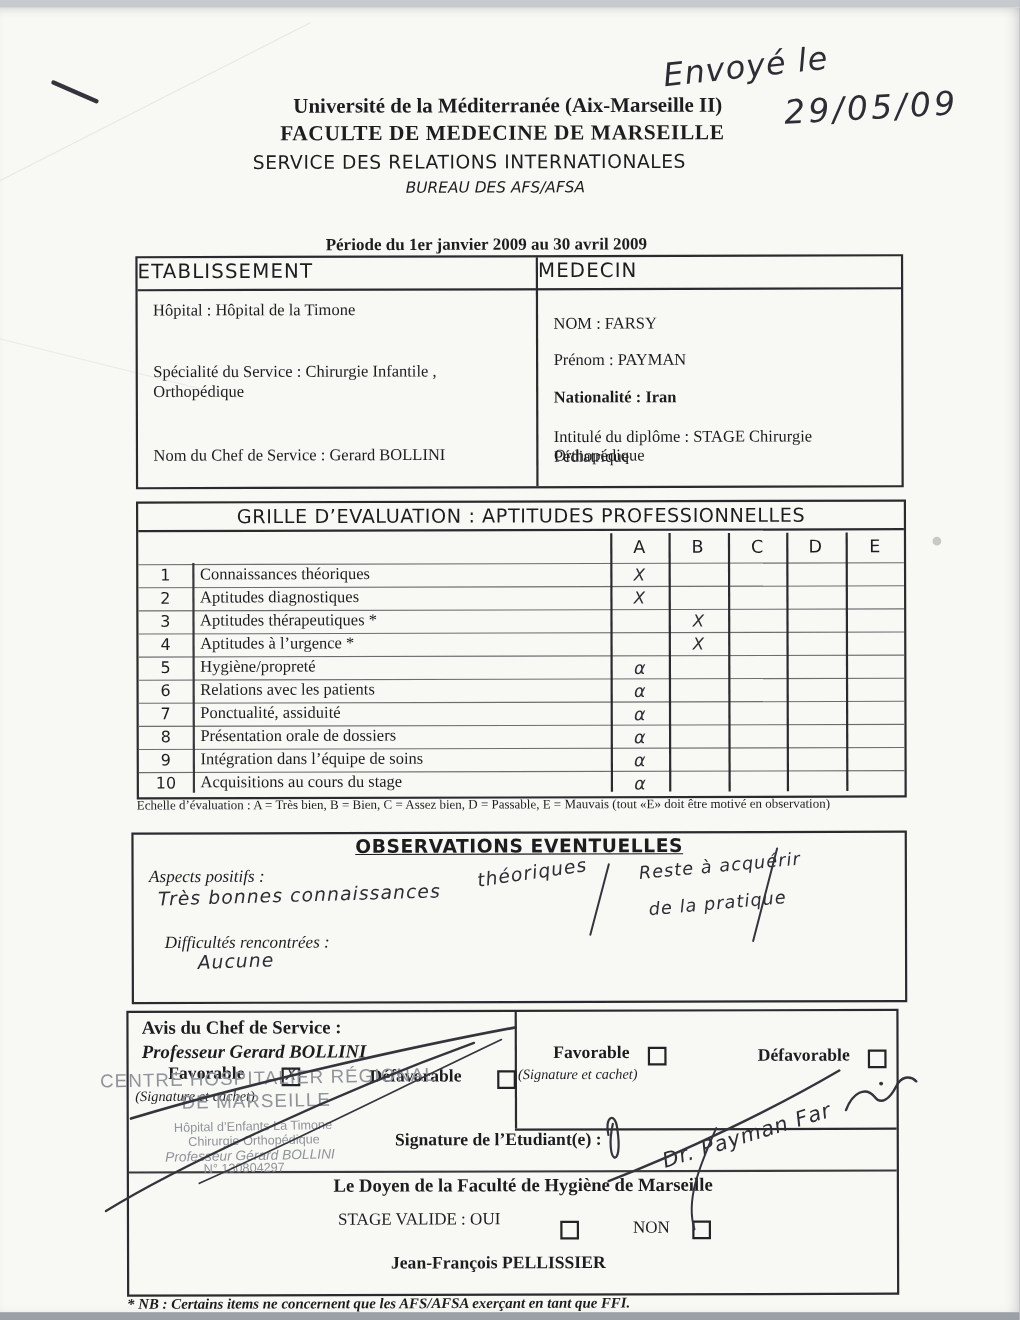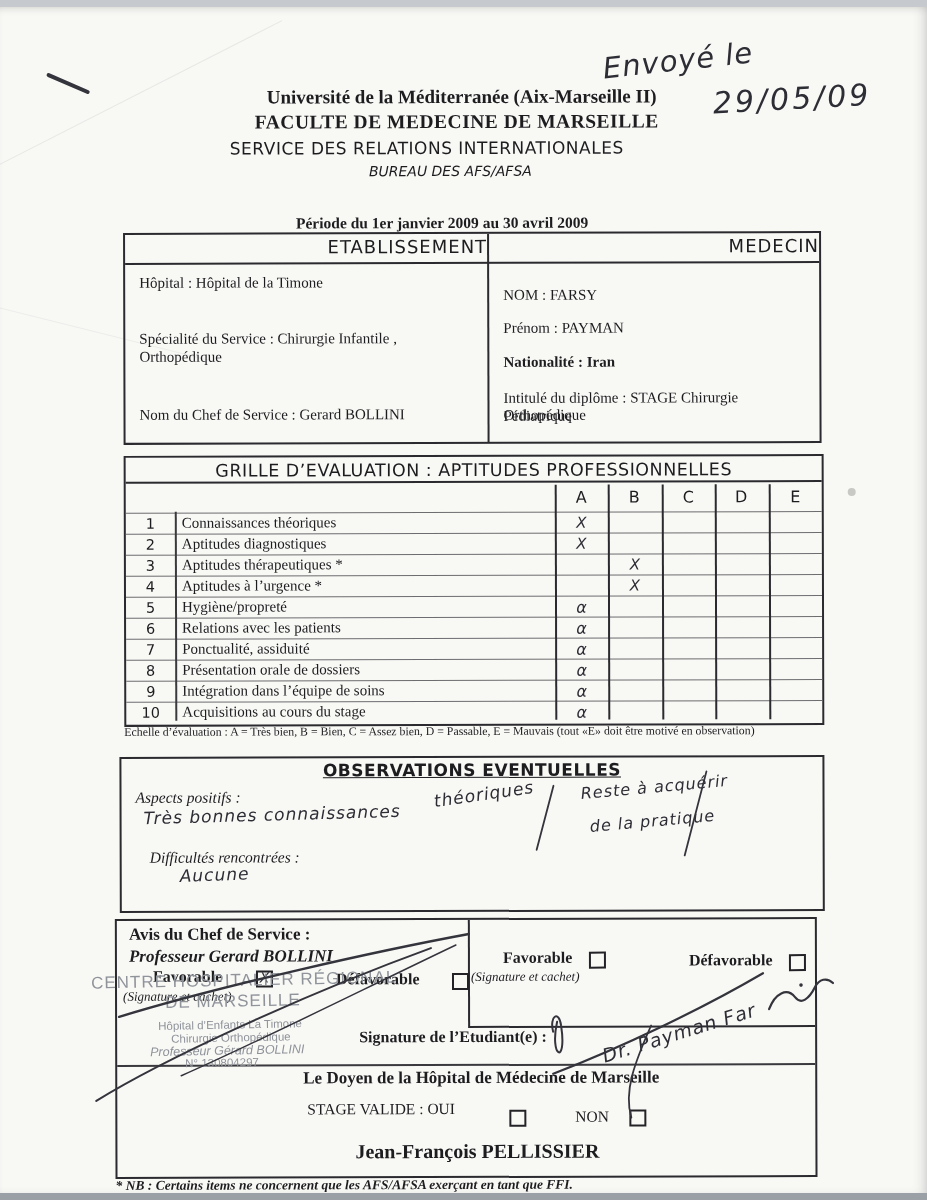--- a/index.html
+++ b/index.html
@@ -15,21 +15,21 @@
   .comic{font-family:"DejaVu Sans",sans-serif;}
   .hand{font-family:"DejaVu Sans",cursive;font-style:italic;color:#2d2d35;letter-spacing:1px;}
   .b{font-weight:bold;}
   .i{font-style:italic;}
   .u{text-decoration:underline;}
   .cb{display:inline-block;width:13px;height:13px;border:2px solid #232327;line-height:11px;text-align:center;
       font-size:14px;vertical-align:-2px;font-family:"DejaVu Sans",cursive;font-style:italic;color:#2d2d35;}
   
   .t1{left:124px;top:232px;width:694px;height:208px;border:2px solid #2b2b2f;}
   .t1 .hdrrow{position:absolute;left:0;top:0;width:100%;height:28px;border-bottom:2px solid #2b2b2f;}
-  .t1 .hcell{position:absolute;top:2px;text-align:right;font-size:18px;letter-spacing:1px;}
+  .t1 .hcell{position:absolute;top:2px;text-align:left;font-size:18px;letter-spacing:1px;}
   .t1 .vdiv{position:absolute;left:362px;top:0;bottom:0;width:2px;background:#2b2b2f;}
   .t1 .cell-text{font-size:15px;}
   
   .grid{left:124px;top:455px;width:696px;height:267px;border:2px solid #2b2b2f;}
   .grid .gtitle{position:absolute;left:0;top:0;width:100%;height:26px;border-bottom:2px solid #2b2b2f;
                 text-align:center;font-size:17.5px;letter-spacing:.5px;padding-top:3px;box-sizing:border-box;}
   .gbody{position:absolute;left:0;top:28px;width:100%;height:235px;}
   .gv{position:absolute;top:0;bottom:0;width:2px;background:#2b2b2f;}
   .gv-num{position:absolute;top:26px;bottom:0;width:1.5px;background:#3a3a3e;left:49px;}
   .glet{position:absolute;top:3px;width:53px;text-align:center;font-size:16px;}
@@ -226,26 +226,26 @@
       <div class="abs serif i" style="left:6px;top:68px;font-size:13px;">(Signature et cachet)</div>
 
       <span class="abs serif b" style="left:386px;top:29px;font-size:16px;">Favorable</span>
       <span class="abs cb" style="left:472px;top:32px;"></span>
       <span class="abs serif b" style="left:572px;top:32px;font-size:16px;">Défavorable</span>
       <span class="abs cb" style="left:672px;top:35px;"></span>
       <div class="abs serif i" style="left:354px;top:49px;font-size:13px;">(Signature et cachet)</div>
 
       <div class="abs serif b" style="left:242px;top:108px;font-size:16px;">Signature de l’Etudiant(e) :</div>
 
-      <div class="abs serif b" style="left:186px;top:148px;font-size:17px;">Le Doyen de la Hôpital de Médecine de Marseille</div>
+      <div class="abs serif b" style="left:186px;top:148px;font-size:17px;">Le Doyen de la Faculté de Hygiène de Marseille</div>
       <span class="abs serif" style="left:190px;top:180px;font-size:15.5px;">STAGE VALIDE : OUI</span>
       <span class="abs cb" style="left:392px;top:190px;"></span>
       <span class="abs serif" style="left:458px;top:188px;font-size:15.5px;">NON</span>
       <span class="abs cb" style="left:512px;top:190px;"></span>
-      <div class="abs serif b" style="left:238px;top:220px;font-size:20px;">Jean-François PELLISSIER</div>
+      <div class="abs serif b" style="left:238px;top:220px;font-size:16px;">Jean-François PELLISSIER</div>
     </div>
 
     <div class="abs stamp" style="left:90px;top:970px;font-size:17px;letter-spacing:1px;">CENTRE HOSPITALIER RÉGIONAL</div>
     <div class="abs stamp" style="left:164px;top:991px;font-size:17px;letter-spacing:1px;">DE MARSEILLE</div>
     <div class="abs stamp" style="left:157px;top:1018px;font-size:11.5px;">Hôpital d’Enfants La Timone</div>
     <div class="abs stamp" style="left:170px;top:1031px;font-size:11.5px;">Chirurgie Orthopédique</div>
     <div class="abs stamp i" style="left:149px;top:1043px;font-size:12.5px;">Professeur Gérard BOLLINI</div>
     <div class="abs stamp" style="left:184px;top:1056px;font-size:11.5px;">N° 130804297</div>
 
     <div class="abs hand" style="left:598px;top:1022px;font-size:19px;transform:rotate(-17deg);">Dr. Payman Far</div>

